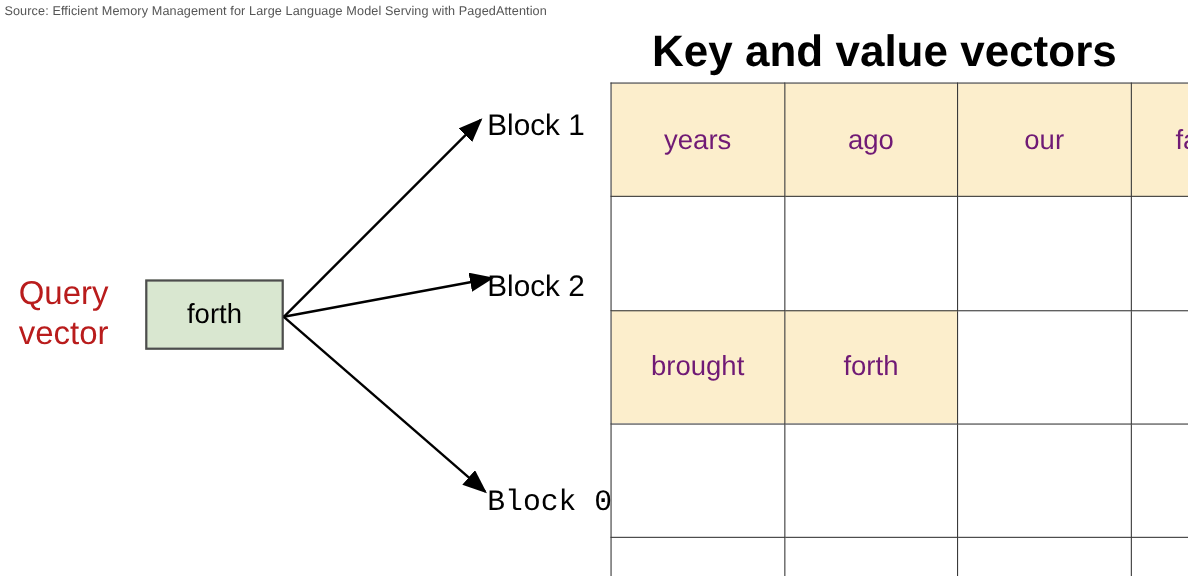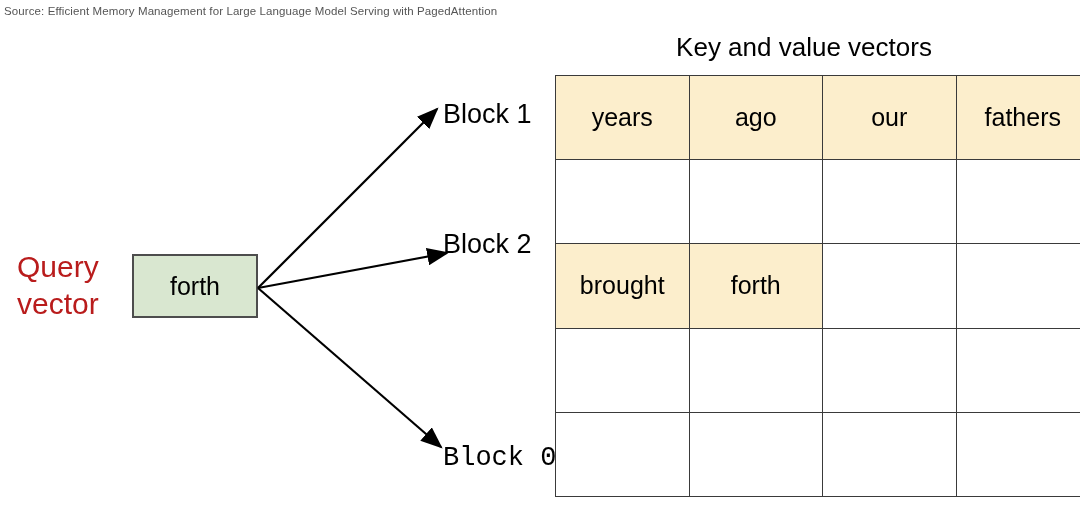--- a/index.html
+++ b/index.html
@@ -35,24 +35,25 @@
     letter-spacing: 0.1px;
   }
 
   
   .diagram-title {
     position: absolute;
     left: 555px;
     top: 28px;
     width: 498px;
     text-align: center;
-    font-size: 26px;
+    font-size: 40px;
     line-height: 38px;
     color: #000000;
     white-space: nowrap;
+    font-weight: bold;
   }
 
   
   .query-label {
     position: absolute;
     left: 17px;
     top: 248px;
     width: 112px;
     font-size: 30px;
     line-height: 37px;
@@ -90,43 +91,43 @@
   
   .block-label {
     position: absolute;
     width: 108px;
     font-size: 27px;
     line-height: 32px;
     color: #000000;
     white-space: nowrap;
   }
   .block-label.b1 { left: 443px; top:  98px; }
-  .block-label.b2 { left: 443px; top: 228px; }
+  .block-label.b2 { left: 443px; top: 244px; }
   .block-label.b0 { left: 443px; top: 442px; font-family: Liberation Mono, monospace; }
 
   
   .kv-table {
     position: absolute;
     left: 555px;
     top: 75px;
     width: 498px;
     height: 422px;
     border-collapse: collapse;
     table-layout: fixed;
   }
   .kv-table td {
     border: 1.6px solid #3a3a3a;
     width: 124.5px;
     height: 70.3px;
     text-align: center;
     vertical-align: middle;
     font-size: 25px;
-    color: #000000;
+    color: #701a75;
     background: #ffffff;
-    padding: 4px;
+    padding: 16px;
   }
   .kv-table td.filled {
     background: #fceecc;
   }
 </style>
 </head>
 <body>
 
 <div id="stage">
 

